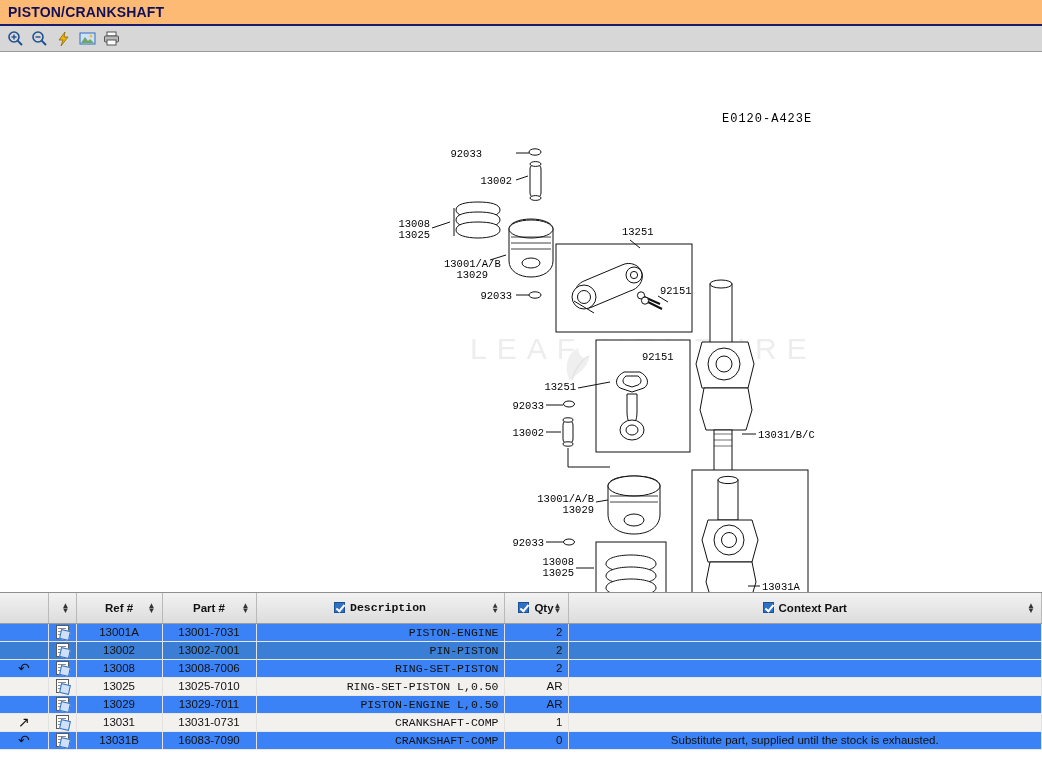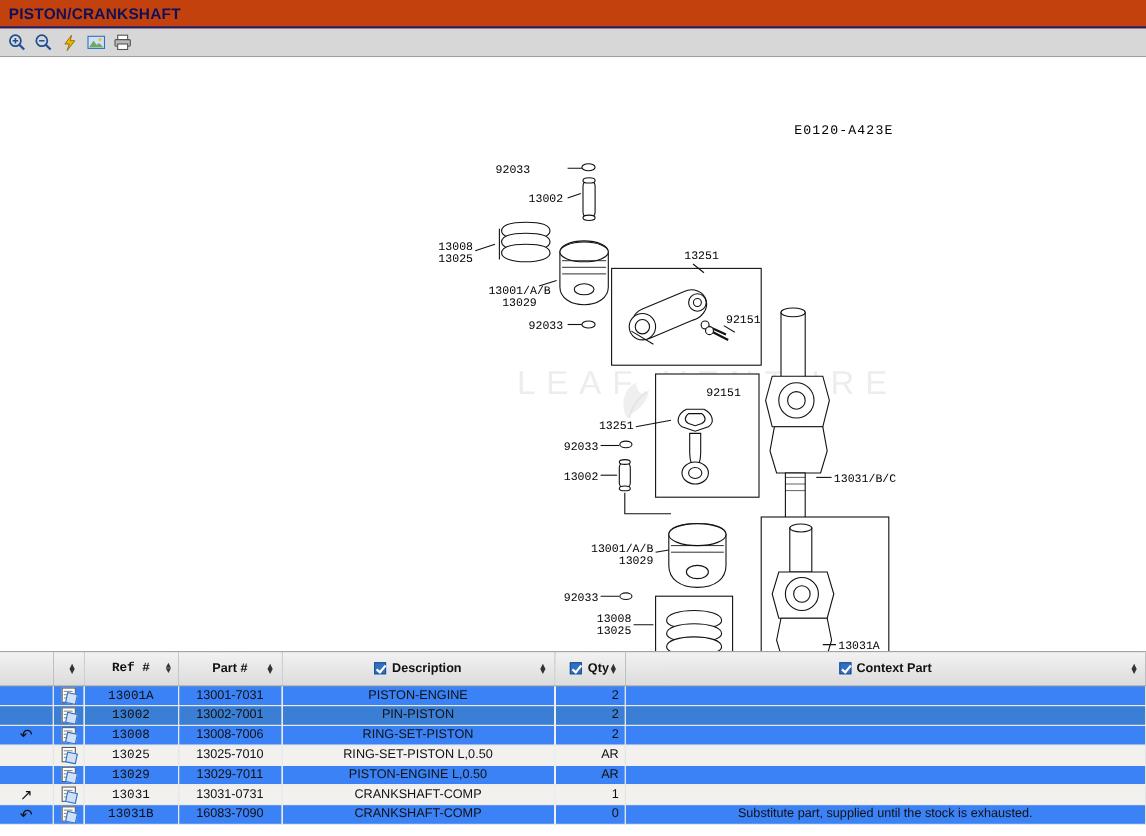--- a/index.html
+++ b/index.html
@@ -13,21 +13,21 @@
   #app {
     width: 1042px; height: 760px;
     position: relative;
     display: flex;
     flex-direction: column;
   }
 
   
   .titlebar {
     height: 26px;
-    background: #c2410c;
+    background: #fdba74;
     border-bottom: 2px solid #1b1b6b;
     display: flex;
     align-items: center;
     padding-left: 8px;
     flex: 0 0 auto;
   }
   .titlebar .title {
     font-size: 14px;
     font-weight: bold;
     color: #10105a;
@@ -152,23 +152,23 @@
     color: #111;
     white-space: nowrap;
     overflow: hidden;
     text-overflow: ellipsis;
   }
   tr.row-even td { background: #3b82f6; }
   tr.row-odd td { background: #f2f1ee; }
   tr.row-selected td { background: #3a7fd5; color: #ffffff; }
   .c-arrow { width: 48px; text-align: center; }
   .c-icon  { width: 28px; text-align: center; }
-  .c-ref   { width: 86px; text-align: center; font-family: Liberation Mono, monospace; }
+  .c-ref   { width: 86px; text-align: center; }
   .c-part  { width: 94px; text-align: center; }
-  .c-desc  { width: 248px; text-align: center; }
+  .c-desc  { width: 248px; text-align: right; font-family: Liberation Mono, monospace; }
   .c-qty   { width: 64px; text-align: right; }
   .c-note  { text-align: center; }
   .doc-icon {
     display: inline-block;
     width: 13px; height: 14px;
     background: #ffffff;
     border: 1px solid #5a5a5a;
     position: relative;
     vertical-align: middle;
   }

